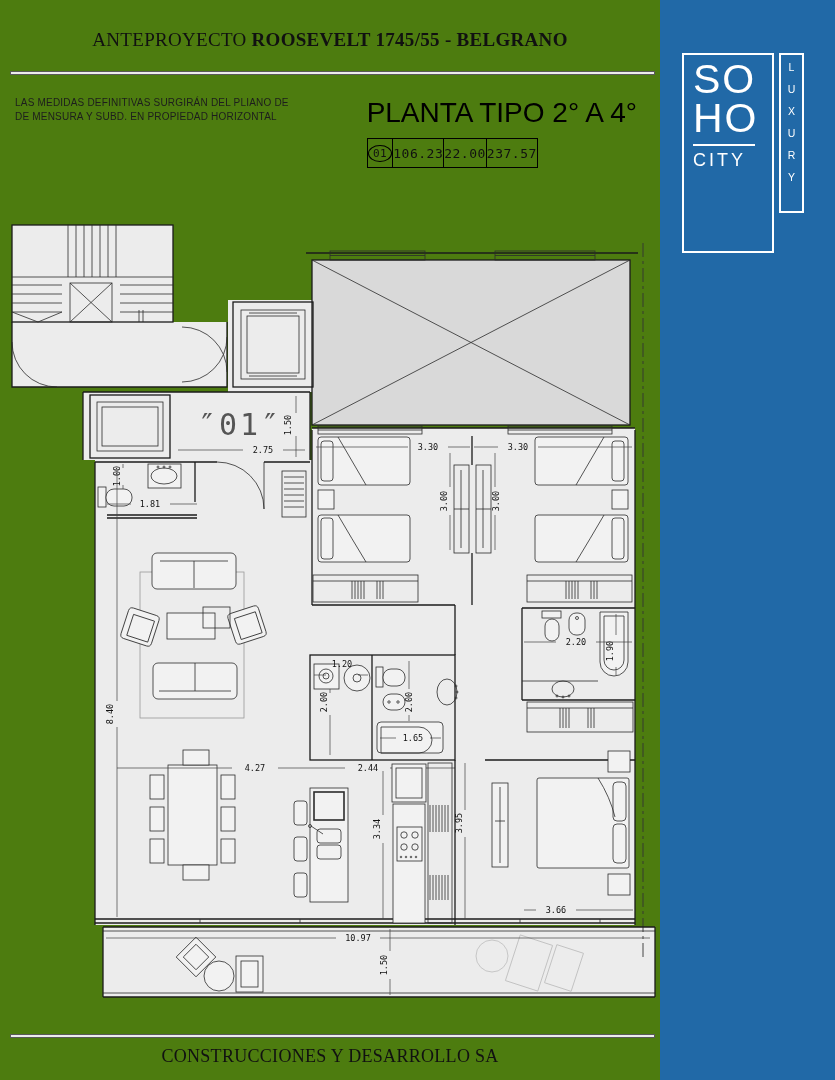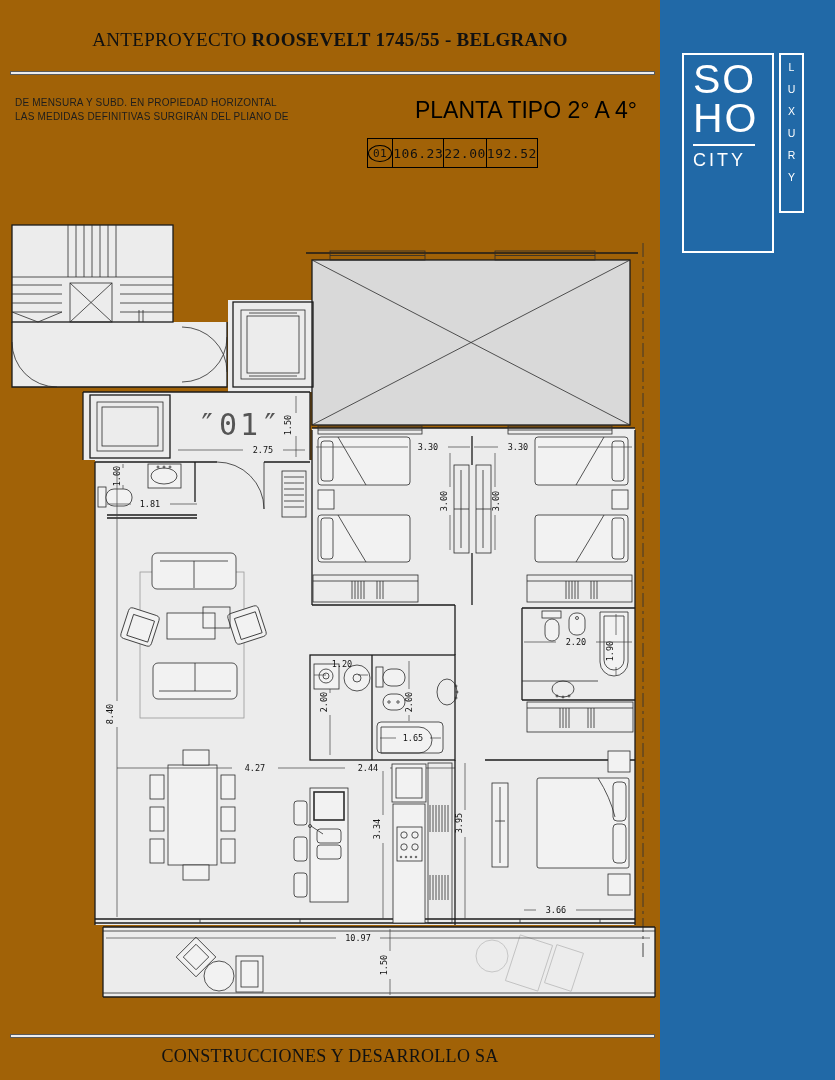--- a/index.html
+++ b/index.html
@@ -1,29 +1,29 @@
 <!DOCTYPE html>
 <html><head>
 <meta charset="utf-8">
 <style>
   html,body{margin:0;padding:0;background:#fff;}
-  .page{position:relative;width:835px;height:1080px;background:#a16207;overflow:hidden;
+  .page{position:relative;width:835px;height:1080px;background:#4d7c0f;overflow:hidden;
         font-family:"Liberation Sans",sans-serif;color:#111;}
   .abs{position:absolute;}
 
   
   .title{left:0;top:29px;width:660px;text-align:center;
          font-family:"Liberation Serif",serif;font-size:19px;letter-spacing:.3px;}
   .title b{font-weight:bold;}
   .rule{height:4px;background:#ededed;border:1px solid #5a5a5a;box-sizing:border-box;}
   .rule1{left:10px;top:71px;width:645px;}
   .rule2{left:10px;top:1034px;width:645px;}
   .disc{left:15px;top:96px;width:300px;font-size:10px;line-height:13.5px;
         letter-spacing:.2px;color:#1d1d1d;}
-  .ptitle{left:357px;top:97px;width:280px;text-align:right;font-size:23px;color:#000;}
+  .ptitle{left:357px;top:97px;width:280px;text-align:right;font-size:28px;color:#000;}
 
   
   table.sup{position:absolute;left:367px;top:138px;border-collapse:collapse;
             font-family:"DejaVu Sans Mono",monospace;}
   table.sup td{border:1px solid #000;text-align:center;vertical-align:middle;padding:0;}
   table.sup .hd{font-size:8.5px;line-height:10px;height:29px;letter-spacing:.3px;}
   table.sup .vl{font-size:13px;height:28px;letter-spacing:.5px;}
   .c-ap{width:36px;}.c-a{width:79px;}.c-b{width:76px;}.c-c{width:85px;}
   .circ{display:inline-block;border:1.2px solid #000;border-radius:50%;
         padding:0 4px;font-size:11px;line-height:15px;}
@@ -60,33 +60,33 @@
 </style>
 </head>
 <body>
 
 <div class="page">
 
   <div class="abs title"><span>ANTEPROYECTO</span> <b>ROOSEVELT 1745/55 - BELGRANO</b></div>
   <div class="abs rule rule1"></div>
 
   <div class="abs disc">
+    <div>LAS MEDIDAS DEFINITIVAS SURGIRÁN DEL PLIANO DE</div>
     <div>DE MENSURA Y SUBD. EN PROPIEDAD HORIZONTAL</div>
-    <div>LAS MEDIDAS DEFINITIVAS SURGIRÁN DEL PLIANO DE</div>
   </div>
 
   <div class="abs ptitle">PLANTA TIPO 2° A 4°</div>
 
   <table class="sup">
     <tbody>
     <tr>
       <td class="vl"><span class="circ">01</span></td>
       <td class="vl">106.23</td>
       <td class="vl">22.00</td>
-      <td class="vl">192.52</td>
+      <td class="vl">237.57</td>
     </tr>
   </tbody>
     </table>
 
   <svg class="abs plan" width="660" height="820" viewBox="0 0 660 820" xmlns="http://www.w3.org/2000/svg">
 
     <g>
       <rect class="f0" x="12" y="10" width="161" height="97"></rect>
       <rect class="f0" x="12" y="107" width="215" height="65"></rect>
       <rect class="f0" x="83" y="177" width="227" height="68"></rect>

